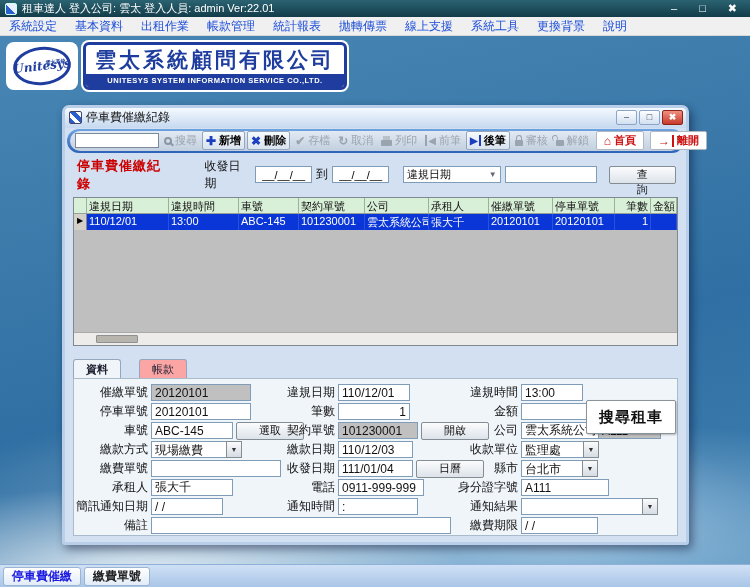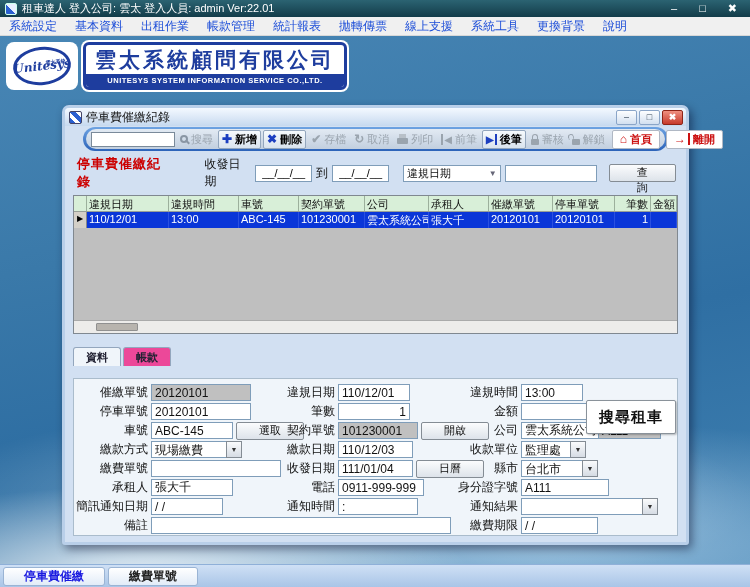--- a/index.html
+++ b/index.html
@@ -49,21 +49,21 @@
   .dlg-titlebar { height:20px; background:linear-gradient(#f4f9ff,#c6d9ef); display:flex;
     align-items:center; padding:0 3px; border-radius:4px 4px 0 0; font-size:12px; color:#111; }
   .dlg-icon { width:13px; height:13px; margin:0 4px 0 1px; border:1px solid #446;
     background:linear-gradient(45deg,#2a5fd0 25%,#fff 25%,#fff 50%,#2a5fd0 50%,#2a5fd0 75%,#fff 75%); border-radius:2px; }
   .dlg-title { flex:1; }
   .wbtn { width:21px; height:15px; margin-left:2px; border:1px solid #8aa5c8; border-radius:2px;
     background:linear-gradient(#fdfeff,#d3e0f0); font-size:9px; line-height:12px; text-align:center; color:#345; }
   .wbtn.close { background:linear-gradient(#ef9080,#c73a2c); border-color:#8e2417; color:#fff; font-weight:bold; }
 
   
-  .dlg-toolbar { margin:1px 18px 0; border-radius:13px; background:linear-gradient(#6ea3e2,#2c63b9);
+  .dlg-toolbar { margin:1px 2px 0; border-radius:13px; background:linear-gradient(#6ea3e2,#2c63b9);
     padding:2px 3px; }
   .tool-strip { border-radius:10px; background:linear-gradient(#e2eaf3,#c2cfdf); display:flex;
     align-items:center; height:20px; padding:0 5px; gap:2px; }
   .tool-input { width:84px; height:15px; border:1px solid #7a8a9a; background:#fff; font-size:11px; padding:0 2px; }
   .tbt { display:flex; align-items:center; gap:3px; font-size:11px; padding:1px 3px; white-space:nowrap; border-radius:2px; }
   .tbt .glyph { font-size:12px; font-weight:bold; line-height:1; }
   .tbt.disabled { color:#9aa4ae; }
   .tbt.disabled .glyph { color:#9aa4ae; }
   .tbt.enabled { color:#000; font-weight:bold; border:1px solid #93a6bd;
     background:linear-gradient(#f6fafd,#d9e3ee); }
@@ -108,23 +108,23 @@
   .gc.gutter { background:#d4d0c8; border-right:1px solid #888; color:#000; font-size:8px; text-align:center; padding:2px 0 0; }
   .w0{width:13px; flex:none;} .w1{width:82px; flex:none;} .w2{width:70px; flex:none;}
   .w3{width:60px; flex:none;} .w4{width:66px; flex:none;} .w5{width:64px; flex:none;}
   .w6{width:60px; flex:none;} .w7{width:64px; flex:none;} .w8{width:62px; flex:none;}
   .w9{width:36px; flex:none; text-align:right;} .w10{flex:1;}
   .gfill { flex:1; background:#bfbfbf; }
   .hscroll { height:13px; background:#edecea; border-top:1px solid #aaa; position:relative; }
   .hthumb { position:absolute; left:22px; top:2px; width:42px; height:8px; background:#b8b4ae; border:1px solid #909090; border-radius:1px; }
 
   
-  .tabs { display:flex; margin:13px 8px 12px; gap:2px; }
+  .tabs { display:flex; margin:13px 8px 0; gap:18px; }
   .tab { font-size:11px; padding:2px 12px 1px; border:1px solid #93a6bd; border-bottom:none;
-    border-radius:3px 3px 0 0; background:#ec4899; color:#223;font-weight:bold; }
+    border-radius:3px 3px 0 0; background:#fca5a5; color:#223; }
   .tab.active { background:#f0f5fa; font-weight:bold; }
   .form-panel { margin:0 8px 6px; background:#f0f5fa; border:1px solid #aabccc; flex:1;
     position:relative; padding-top:4px; font-size:12px; color:#111; }
   .frow { position:relative; height:19px; }
   .cell { position:absolute; display:flex; align-items:center; top:0; height:19px; }
   .c1 { left:2px; } .c2 { left:191px; } .c3 { left:352px; }
   .lb { text-align:right; padding-right:3px; white-space:nowrap; flex:none; }
   .c1 .lb { width:75px; } .c2 .lb { width:73px; } .c3 .lb { width:95px; }
   .fi { height:17px; border:1px solid #7f9db9; background:#fff; font-size:12px; padding:0 3px; color:#111; }
   .fi.ro { background:#c0c0c0; }
@@ -136,21 +136,21 @@
   .mini { margin-left:3px; height:18px; }
   .search-car { position:absolute; left:512px; top:21px; width:90px; height:34px; background:#fff;
     border:1px solid #8a929a; border-radius:2px; font-size:15px; font-weight:bold; color:#111;
     box-shadow:1px 1px 2px rgba(0,0,0,0.25); letter-spacing:1px; }
 
   
   .taskbar { position:absolute; left:0; right:0; bottom:0; height:23px;
     background:linear-gradient(#cfe0f5,#a9c5e7); border-top:1px solid #8fb0d8;
     display:flex; align-items:center; gap:3px; padding:0 3px; }
   .task-btn { height:19px; background:linear-gradient(#ffffff,#e2ecf8); border:1px solid #9ab4d4;
-    border-radius:3px; font-size:12px; font-weight:bold; padding:0 20px; }
+    border-radius:3px; font-size:12px; font-weight:bold; padding:0 8px; }
   .task-btn.active { color:#1a1ae0; }
   .task-btn.normal { color:#222; }
 </style>
 </head>
 <body>
 
 <div class="titlebar">
   <div class="app-icon"></div>
   <div class="tb-title">租車達人  登入公司: 雲太  登入人員: admin Ver:22.01</div>
   <div class="win-ctrls">
@@ -363,21 +363,21 @@
             <div class="ddb">▼</div>
           </div>
         </div>
         <div class="cell c2">
           <span class="lb">繳款日期</span>
           <input class="fi" style="width: 75px;" value="110/12/03">
         </div>
         <div class="cell c3">
           <span class="lb">收款單位</span>
           <div class="dd">
-            <div class="fi" style="width:49px">監理處</div>
+            <div class="fi" style="width:62px">監理處</div>
             <div class="ddb">▼</div>
           </div>
         </div>
       </div>
 
       <div class="frow">
         <div class="cell c1">
           <span class="lb">繳費單號</span>
           <input class="fi" style="width: 130px;" value="">
         </div>

